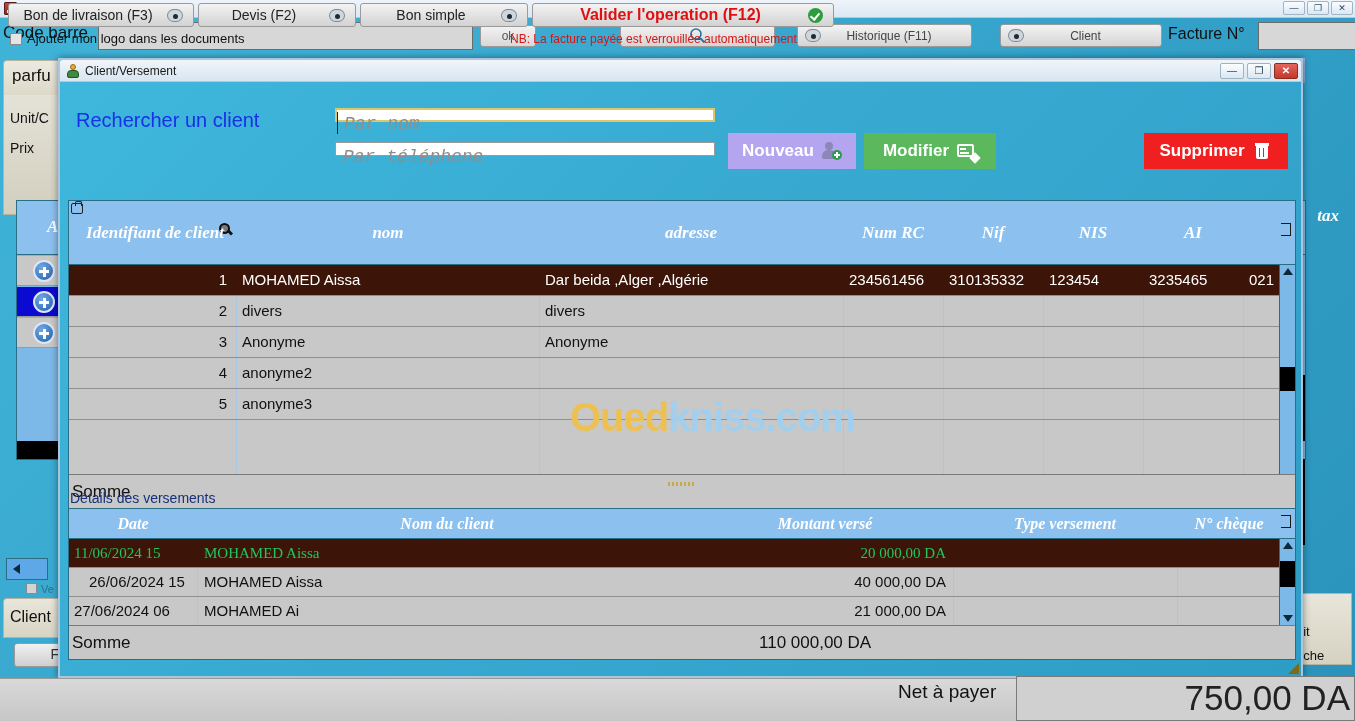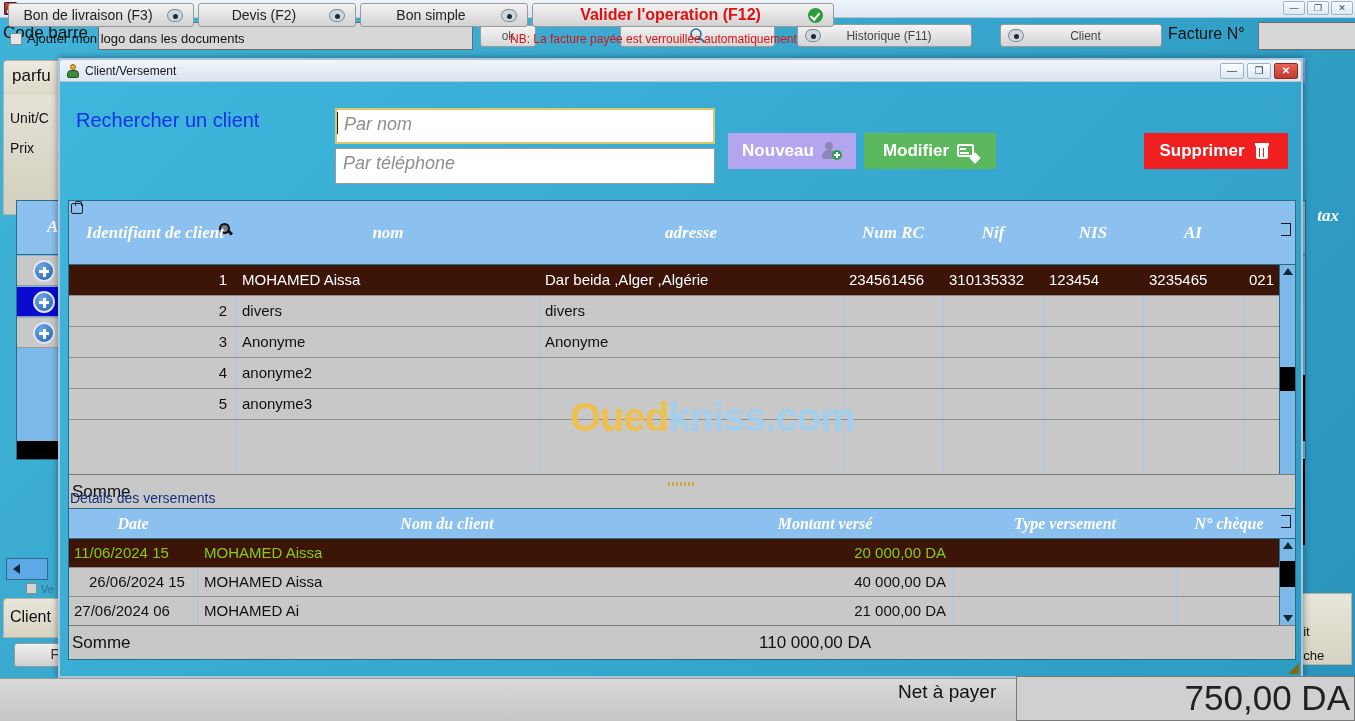--- a/index.html
+++ b/index.html
@@ -231,26 +231,26 @@
   #modal-win-btns .mb.close {
     background:linear-gradient(to bottom,#e5645c,#c0392b);
     border-color:#8e2a1f; color:#fff; font-weight:bold;
   }
 
   
   #lbl-rechercher {
     position:absolute; left:16px; top:49px; font-size:20px; color:#1830e8;
   }
   .search-input {
-    position:absolute; left:275px; width:380px; height:36px;
+    position:absolute; left:275px; width:380px; height:14px;
     background:#fff; font-size:18px; font-style:italic; color:#8e8e8e;
-    padding-left:7px; line-height:28px; font-family:Liberation Sans, sans-serif;
+    padding-left:7px; line-height:28px; font-family:Liberation Mono, monospace;
   }
   #input-par-nom  { top:48px; border:2px solid #e0c66a; }
-  #input-par-tel  { top:88px; border:1px solid #9a9a9a; }
+  #input-par-tel  { top:82px; border:1px solid #9a9a9a; }
   #caret {
     position:absolute; left:277px; top:52px; width:1px; height:22px; background:#222;
   }
 
   
   .act-btn {
     position:absolute; top:73px; height:36px; border:none; cursor:pointer;
     display:flex; align-items:center; justify-content:center; gap:8px;
     font-size:17px; font-weight:bold; color:#fff;
   }
@@ -387,21 +387,21 @@
   }
   #vg-rt-ic {
     position:absolute; right:4px; top:6px; width:10px; height:13px;
     border:1px solid #1a1a1a; border-left:none;
   }
   .vg-row {
     position:absolute; left:0; width:100%; height:29px;
     border-bottom:1px solid #8f8f8f;
   }
   .vg-row.sel { background:#3d1408; }
-  .vg-row.sel .cell { color:#84cc16; }
+  .vg-row.sel .cell { color:#22c55e;font-family:Liberation Serif, serif; }
   .vg-row .cell {
     position:absolute; top:0; height:29px; line-height:28px;
     font-size:15px; color:#111; padding:0 5px; overflow:hidden; white-space:nowrap;
   }
   .vg-row .cell.num { text-align:right; }
   .vg-vline { position:absolute; top:30px; bottom:0; width:1px; background:#a8c7e4; }
   #vg-vscroll {
     position:absolute; right:0; top:30px; width:16px; height:86px;
     background:#7cb8e8; border-left:1px solid #2a6e85;
   }

